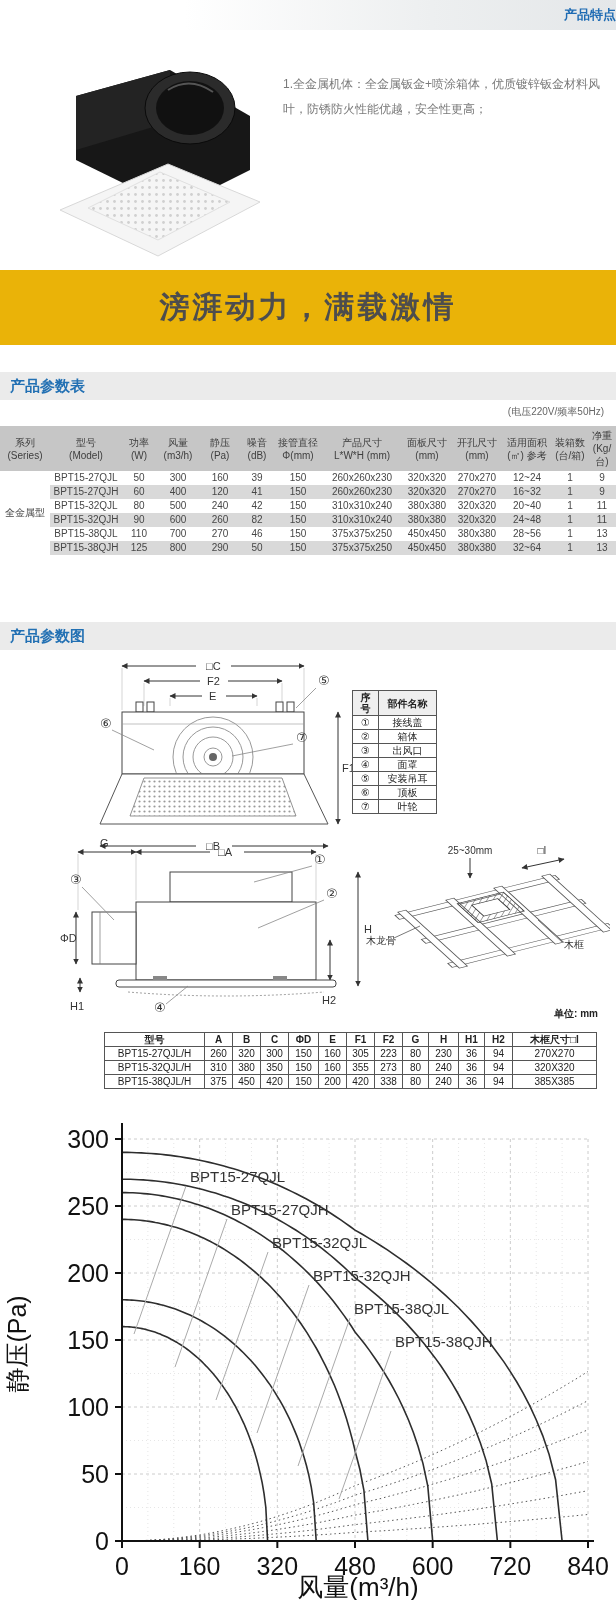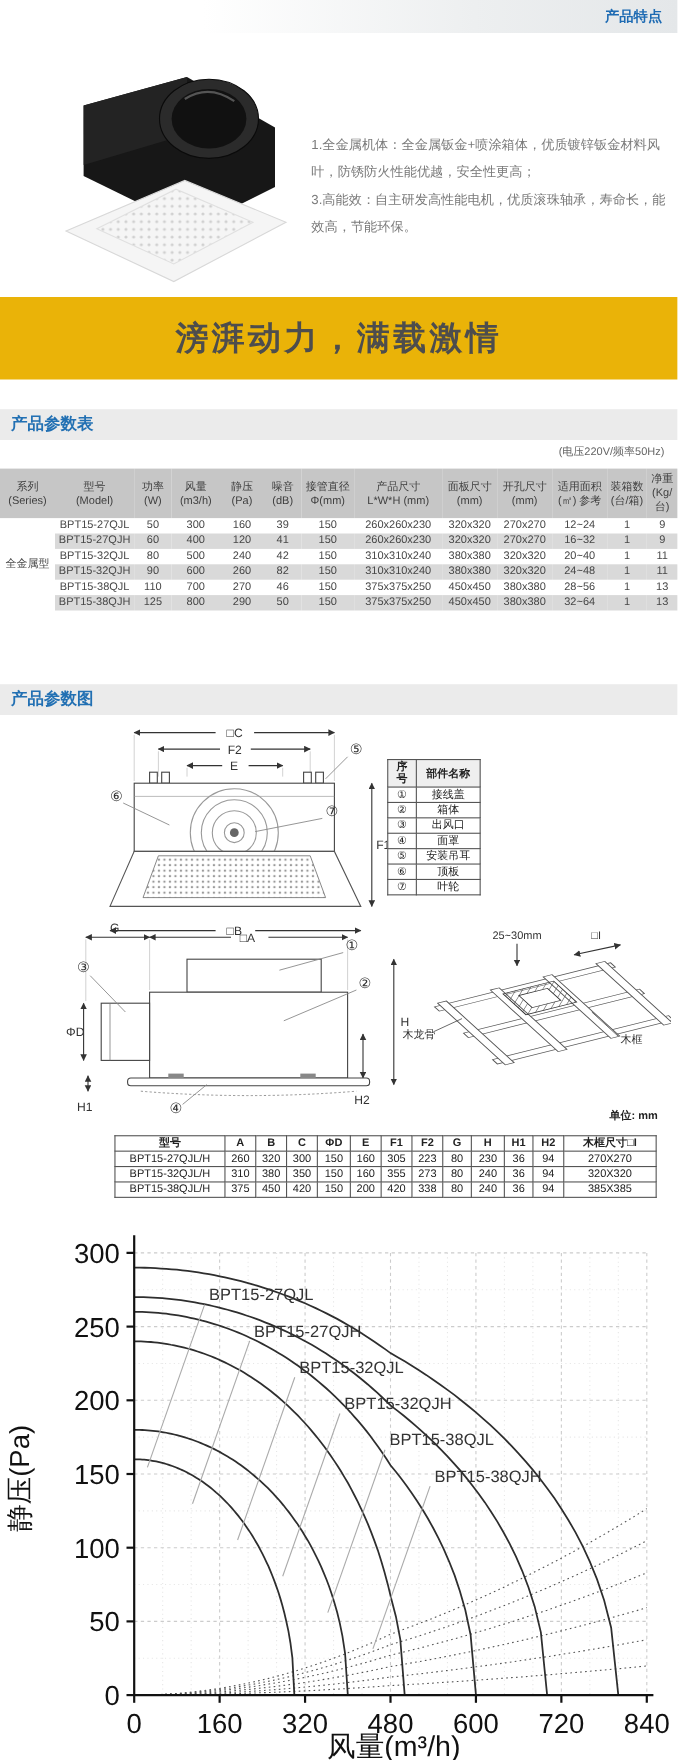--- a/index.html
+++ b/index.html
@@ -1,21 +1,21 @@
 <!DOCTYPE html>
 <html><head>
 <meta charset="utf-8">
 <style>
   html,body{margin:0;padding:0;}
   body{width:616px;height:1600px;background:#fff;font-family:"Liberation Sans","DejaVu Sans",sans-serif;overflow:hidden;}
   .top-band{height:30px;background:linear-gradient(90deg,#ffffff 30%,#edeff0 70%,#e4e7e9 100%);text-align:right;}
-  .top-band span{display:inline-block;line-height:30px;padding-right:14px;color:#1e6bb3;font-size:13px;font-weight:bold;}
+  .top-band span{display:inline-block;line-height:30px;padding-right:0;color:#1e6bb3;font-size:13px;font-weight:bold;}
   .hero{height:240px;display:flex;padding:0 10px 0 48px;box-sizing:border-box;}
   .hero-img{width:225px;height:210px;margin-top:28px;flex:none;}
-  .features{width:330px;margin-left:10px;padding-top:42px;margin-top:47px;}
+  .features{width:330px;margin-left:10px;padding-top:42px;}
   .features p{margin:0;font-size:12px;line-height:25px;color:#7a7a7a;}
   .banner{height:75px;background:#eab308;display:flex;align-items:center;justify-content:center;}
   .banner span{font-size:30px;font-weight:bold;color:#4d4d4d;letter-spacing:3px;}
   .section-band{height:28px;background:#ebebeb;line-height:28px;padding-left:10px;color:#2270b3;font-size:15px;font-weight:bold;}
   .band-params{margin-top:27px;}
   .band-diagram{margin-top:67px;}
   .volt-note{height:26px;line-height:24px;text-align:right;padding-right:12px;font-size:10px;color:#666;}
   .params-wrap table{width:100%;border-collapse:collapse;table-layout:fixed;border-radius:32px;}
   .params-wrap th{background:#c6c6c6;font-weight:normal;font-size:10px;color:#3e3e3e;padding:3px 0;line-height:13px;}
   .params-wrap td{font-size:10px;color:#474747;text-align:center;height:14px;padding:0;line-height:14px;}
@@ -56,21 +56,20 @@
     <polygon points="28,38 122,12 202,58 202,112 126,150 28,102" fill="#171717"></polygon>
     <polygon points="28,38 122,12 122,64 28,92" fill="#232323"></polygon>
     <ellipse cx="142" cy="50" rx="45" ry="36" fill="#2b2b2b" stroke="#0a0a0a"></ellipse>
     <ellipse cx="142" cy="50" rx="34" ry="27" fill="#111"></ellipse>
     <path d="M120,32 Q142,18 165,34" stroke="#555" fill="none" stroke-width="2"></path>
     <polygon points="12,152 110,198 212,144 120,106" fill="#f5f5f5" stroke="#d8d8d8"></polygon>
     <polygon points="40,150 110,182 182,144 112,114" fill="url(#holes)" stroke="#e0e0e0"></polygon>
   </svg>
   <div class="features">
     <p>1.全金属机体：全金属钣金+喷涂箱体，优质镀锌钣金材料风叶，防锈防火性能优越，安全性更高；</p>
-    <p>3.高能效：自主研发高性能电机，优质滚珠轴承，寿命长，能效高，节能环保。</p>
   </div>
 </div>
 
 <div class="banner">
   <span>滂湃动力，满载激情</span>
 </div>
 
 <div class="section-band band-params">
   <span>产品参数表</span>
 </div>

